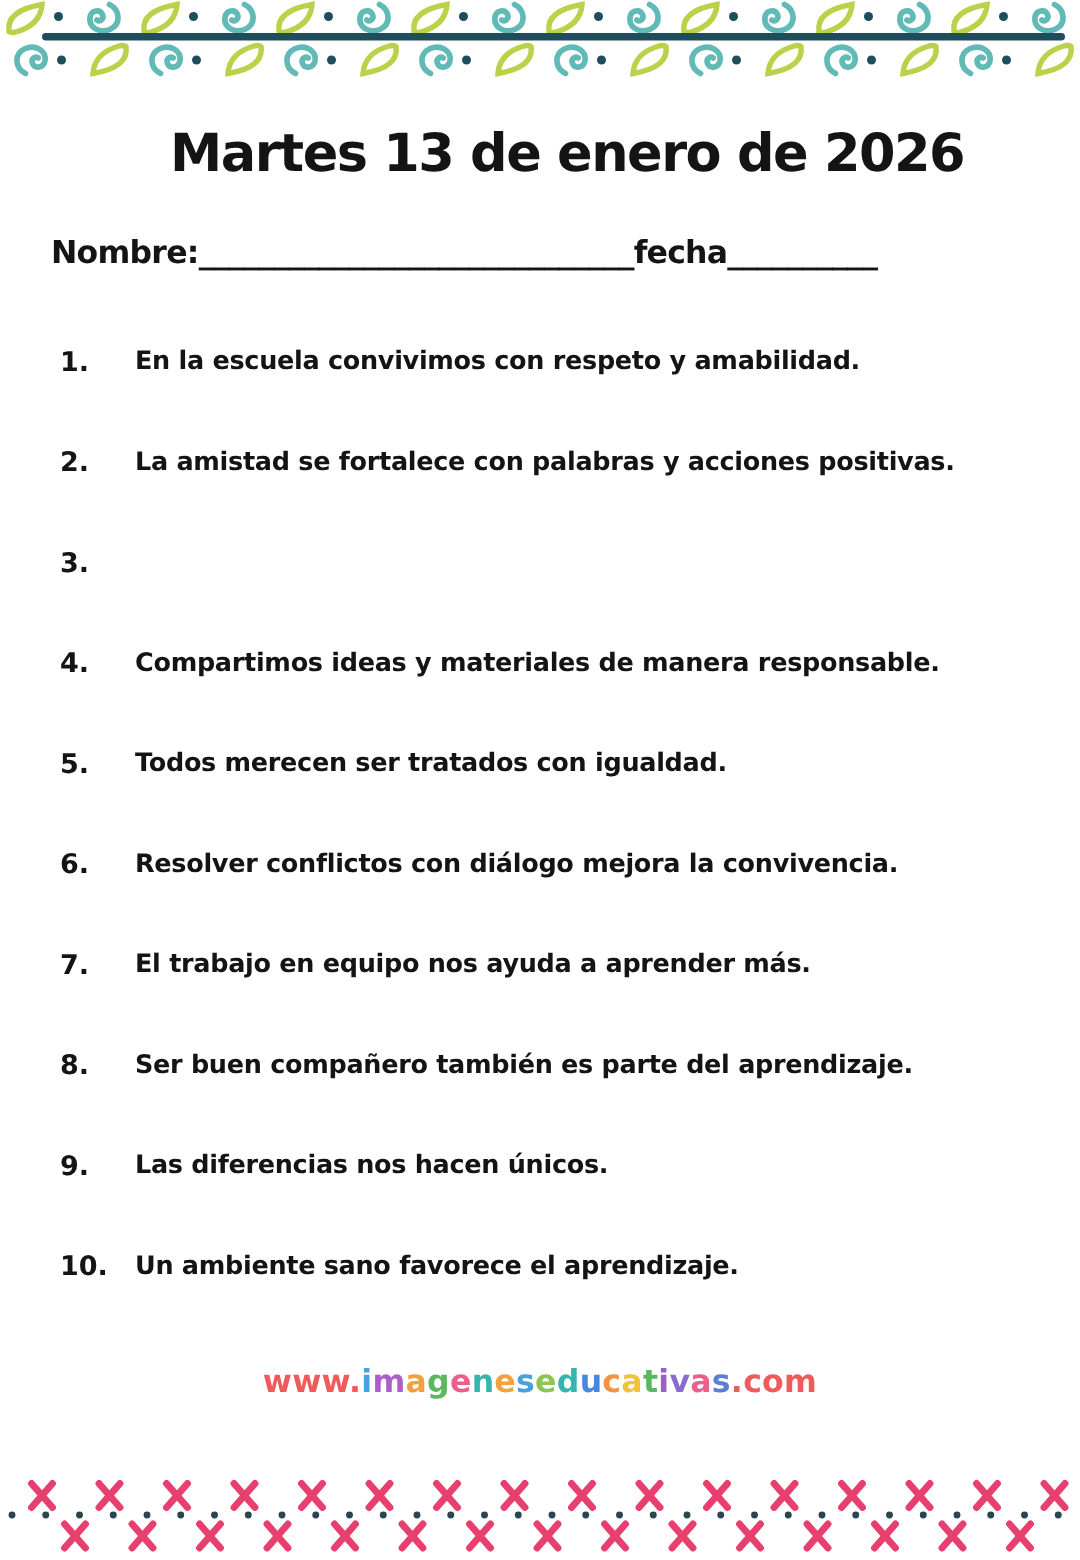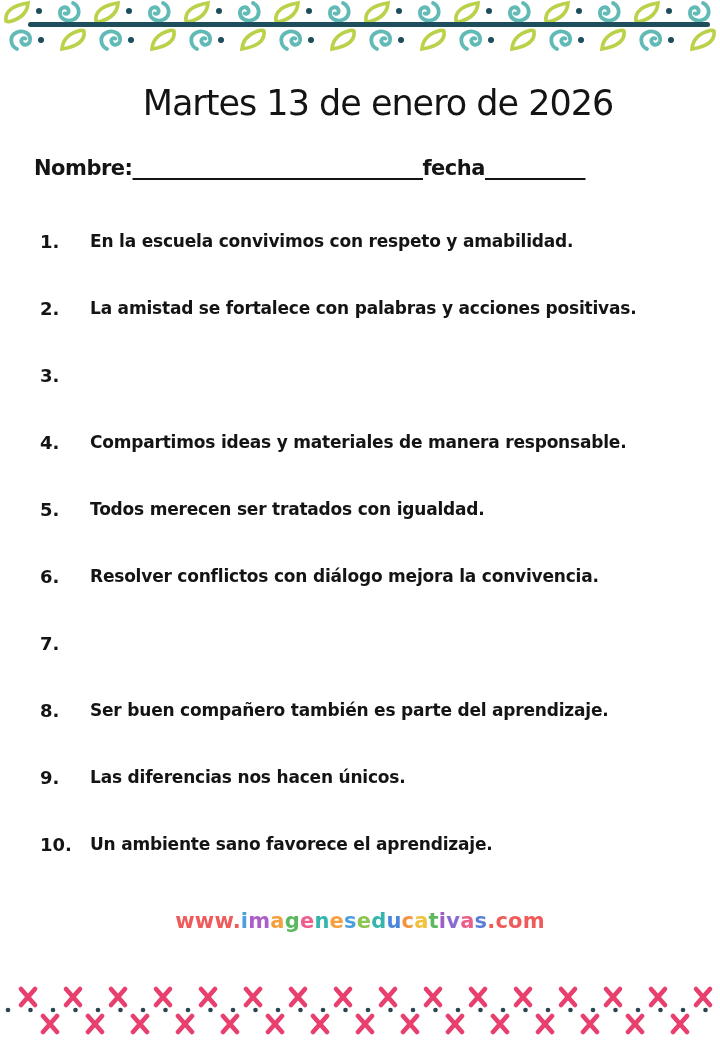--- a/index.html
+++ b/index.html
@@ -15,21 +15,21 @@
   *{margin:0;padding:0;box-sizing:border-box;}
   html,body{background:#ffffff;}
   .page{
     width:720px;height:1040px;position:relative;overflow:hidden;
     background:var(--bg);color:var(--text);
     font-family:"DejaVu Sans", sans-serif;
   }
   .top-border{display:block;}
   .title{
     margin-top:30px;text-align:center;
-    font-size:35px;font-weight:400;letter-spacing:-1px;
+    font-size:35px;font-weight:700;letter-spacing:-1px;
     line-height:1.2;white-space:nowrap;padding-left:36px;
   }
   .name-line{
     margin:30px 0 0 34px;
     font-size:21px;font-weight:700;letter-spacing:-0.5px;
     white-space:nowrap;line-height:1.4;
   }
   .topic{
     margin:40px 0 0 42px;
     font-size:30px;font-weight:700;letter-spacing:-0.5px;
@@ -109,20 +109,21 @@
       <div class="item">
         <span class="item-num">5.</span>
         <span class="item-text">Todos merecen ser tratados con igualdad.</span>
       </div>
       <div class="item">
         <span class="item-num">6.</span>
         <span class="item-text">Resolver conflictos con diálogo mejora la convivencia.</span>
       </div>
       <div class="item">
         <span class="item-num">7.</span>
+        <span class="item-text">El trabajo en equipo nos ayuda a aprender más.</span>
       </div>
       <div class="item">
         <span class="item-num">8.</span>
         <span class="item-text">Ser buen compañero también es parte del aprendizaje.</span>
       </div>
       <div class="item">
         <span class="item-num">9.</span>
         <span class="item-text">Las diferencias nos hacen únicos.</span>
       </div>
       <div class="item">

